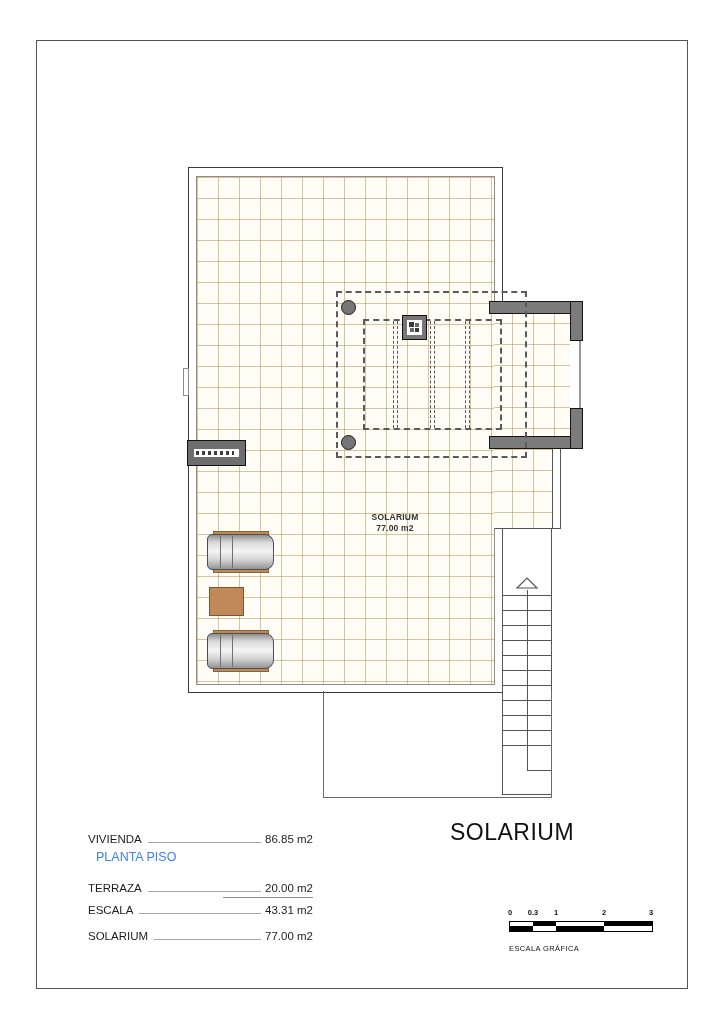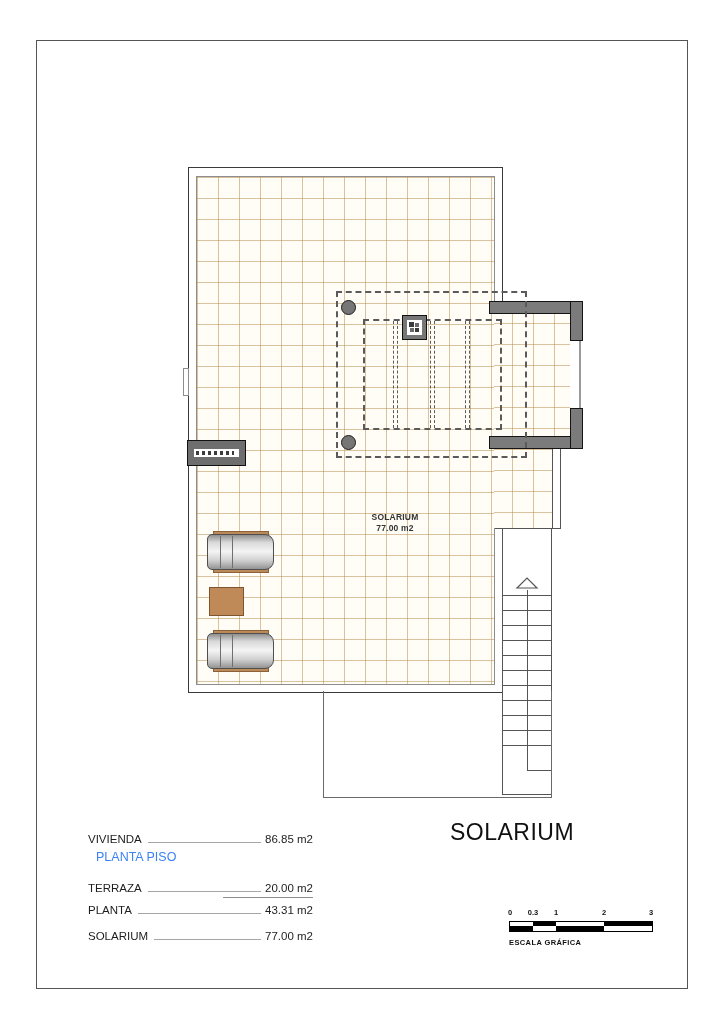--- a/index.html
+++ b/index.html
@@ -64,21 +64,21 @@
   
   .scale-wrap{left:509px;top:908px;width:143px;}
   .scale-labels{position:relative;height:10px;font-size:7.5px;font-weight:bold;color:#111;}
   .scale-labels span{position:absolute;transform:translateX(-50%);}
   .scale-bar{margin-top:3px;width:142px;border:1px solid #000;}
   .srow{display:flex;}
   .srow.top{height:4px;} .srow.bot{height:5px;}
   .sseg{box-sizing:border-box;}
   .b{background:#000;} .w{background:#fff;}
   .s1{width:23px;} .s2{width:23px;} .s3{width:48px;} .s4{width:48px;}
-  .scale-caption{margin-top:6px;font-size:7.5px;font-weight:bold;letter-spacing:.4px;color:#111;}
+  .scale-caption{margin-top:12px;font-size:7.5px;font-weight:normal;letter-spacing:.4px;color:#111;}
 </style>
 </head>
 <body>
 
 <div class="page">
 
   <div class="abs sheet-border"></div>
 
   <div class="abs terrace-outer"></div>
   <div class="abs terrace-inner gridbg"></div>
@@ -163,21 +163,21 @@
     <span class="leader"></span>
     <span class="val">86.85 m2</span>
   </div>
   <div class="abs lrow" style="top:881px;">
     <span class="lbl">TERRAZA</span>
     <span class="leader"></span>
     <span class="val">20.00 m2</span>
   </div>
   <div class="abs lrule"></div>
   <div class="abs lrow" style="top:903px;">
-    <span class="lbl">PLANTA</span>
+    <span class="lbl">ESCALA</span>
     <span class="leader"></span>
     <span class="val">43.31 m2</span>
   </div>
   <div class="abs lrow" style="top:929px;">
     <span class="lbl">SOLARIUM</span>
     <span class="leader"></span>
     <span class="val">77.00 m2</span>
   </div>
 
   <div class="abs big-title">SOLARIUM</div>

